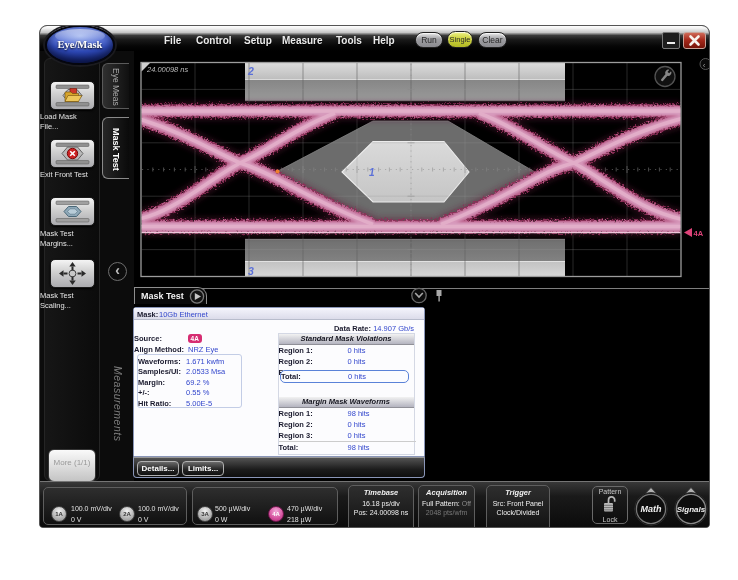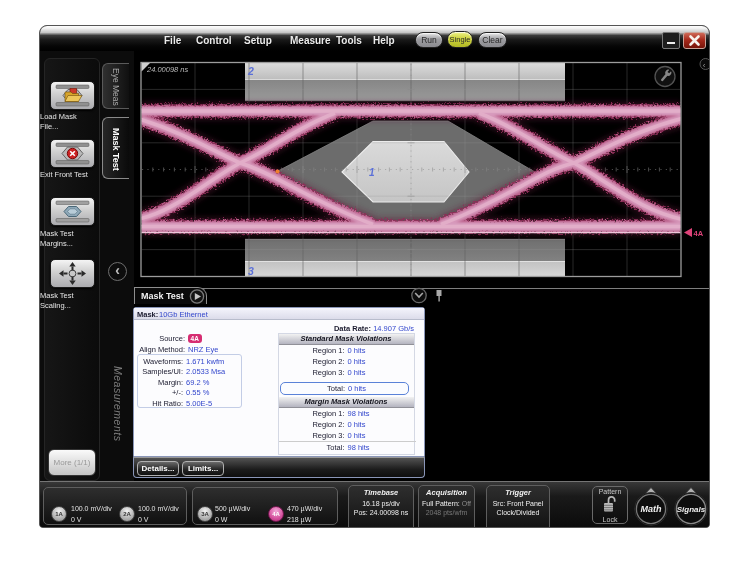--- a/index.html
+++ b/index.html
@@ -14,41 +14,41 @@
   .winbtn{position:absolute;top:6px;height:17px;border-radius:2px}
   .eyemask{position:absolute;left:5px;top:-1px;width:70px;height:40px;border-radius:50%;background:radial-gradient(ellipse 95% 70% at 50% 25%,#9db2ee 0%,#5e77d8 35%,#2e49b8 62%,#16287e 100%);border:2px solid #05060f;box-shadow:0 0 0 2px #1b1b1f, inset 0 -4px 8px rgba(0,0,10,.55);color:#fff;font-weight:bold;font-size:10.5px;text-align:center;line-height:36px;text-shadow:0 1px 2px #000;font-family:"Liberation Serif",serif}
   .sbtn{position:absolute;left:10px;width:45px;height:29px;border-radius:5px;background:linear-gradient(#f4f4f4,#cfcfcf 45%,#ababaf);border:1px solid #1a1a1a;box-shadow:0 1px 2px #000}
   .slab{position:absolute;left:0px;width:66px;text-align:left;font-size:7.5px;color:#e4e4e4;line-height:10px}
   .tab{position:absolute;left:62px;width:27px;border:1px solid #5a5a5a;border-right:none;border-radius:6px 0 0 6px;background:linear-gradient(90deg,#303030,#101010)}
   .vtext{writing-mode:vertical-rl;display:block;margin:0 auto;height:100%;text-align:center}
   .mainblack{position:absolute;left:94px;top:25px;width:577px;height:430px;background:#000}
 </style>
 <style>
 .row{height:10px;line-height:10px;white-space:nowrap}
-.lab{display:inline-block;text-align:right;font-weight:normal;color:#1a1a2e}
+.lab{display:inline-block;font-weight:bold;color:#1a1a2e}
 .val{color:#3347cc;margin-left:3px}
 .row .lab{vertical-align:top}
 .vhead{position:absolute;left:0;width:100%;height:10.5px;background:linear-gradient(#f2f2f2,#b4b4c0);border-bottom:1px solid #909098;font-style:italic;font-weight:bold;color:#15151f;text-align:center;line-height:10px;font-size:7.5px}
 .dlbtn{position:absolute;top:2.5px;width:42px;height:15px;background:linear-gradient(#6a6a6a,#222 60%,#111);border:1px solid #b0b0b0;border-radius:4px;color:#fff;font-size:8px;font-weight:bold;text-align:center;line-height:14px}
 .chgrp{position:absolute;top:461px;height:38px;background:linear-gradient(#2e2e2e,#101010);border:1px solid #5e5e5e;border-radius:5px}
 .chc{position:absolute;top:480px;width:16px;height:16px;border-radius:50%;background:radial-gradient(circle at 50% 30%,#f2f2f2,#b2b2b2 60%,#8a8a8a);border:1px solid #444;color:#333;font-size:6px;font-weight:bold;text-align:center;line-height:15px}
 .chpink{background:radial-gradient(circle at 50% 30%,#f2a8d8,#d5529e 60%,#b02878);border:1px solid #71164e;color:#fff}
 .chtx{position:absolute;top:478px;font-size:7px;color:#e2e2e2;line-height:10.5px;white-space:nowrap}
 .ibox{position:absolute;top:459px;height:48px;background:linear-gradient(#2e2e2e,#101010);border:1px solid #5e5e5e;border-radius:5px;text-align:center;color:#f0f0f0}
 .ihead{font-size:7.5px;font-weight:bold;font-style:italic;margin-top:2px}
 .irow{font-size:7px;margin-top:2.5px;white-space:nowrap}
 </style>
 </head>
 <body>
 <div class="win">
  <div class="titlebar"></div>
  <div class="menu" style="left:124px">File</div>
  <div class="menu" style="left:156px">Control</div>
  <div class="menu" style="left:204px">Setup</div>
- <div class="menu" style="left:250px">Measure</div>
+ <div class="menu" style="left:242px">Measure</div>
  <div class="menu" style="left:296px">Tools</div>
  <div class="menu" style="left:333px">Help</div>
  <div class="pill pillgray" style="left:375px;top:6px;width:28px;height:16px">Run</div>
  <div class="pill pillyellow" style="left:407px;top:5px;width:26px;height:17px;font-size:7.5px;line-height:16px">Single</div>
  <div class="pill pillgray" style="left:438px;top:6px;width:29px;height:16px">Clear</div>
  <div class="winbtn" style="left:622px;width:18px;background:#1d1d1d;border:1px solid #7a7a7a">
       <div style="width:8px;height:2px;background:#eee;margin:9px auto 0"></div>
     </div>
  <div class="winbtn" style="left:643px;width:23px;background:linear-gradient(#cf6a58,#a82a1c 45%,#77150a);border:1px solid #caa49a;border-radius:3px">
    <svg width="21" height="15" viewBox="0 0 21 15">
@@ -97,21 +97,21 @@
 </div>
 <div class="slab" style="top:265px">Mask Test<br>Scaling...</div>
 <div class="tab" style="top:37px;height:46px">
       <span class="vtext" style="font-size:8.5px;color:#a8a8a8;padding-top:2px">Eye Meas</span>
     </div>
 <div class="tab" style="top:91px;height:62px;border-color:#8a8a8a;background:linear-gradient(90deg,#262626,#0a0a0a)">
       <span class="vtext" style="font-size:9px;color:#fff;font-weight:bold;padding-top:2px">Mask Test</span>
     </div>
 <div class="abs" style="left:68px;top:236px;width:19px;height:19px;border-radius:50%;border:1.5px solid #6e6e6e;background:#0d0d0d;color:#c0c0c0;font-size:14px;font-weight:bold;text-align:center;line-height:15px">‹</div>
 <div class="abs" style="left:72px;top:340px;height:120px"><span style="writing-mode:vertical-rl;font-style:italic;font-size:10.5px;color:#7e7e7e;letter-spacing:0.5px">Measurements</span></div>
-<div class="abs" style="left:8px;top:423px;width:48px;height:27px;border-radius:6px;background:linear-gradient(#fafafa,#c4c4c4);border:1px solid #333;color:#999;font-size:8px;text-align:center;line-height:25px">More (1/1)</div>
+<div class="abs" style="left:8px;top:423px;width:48px;height:33px;border-radius:6px;background:linear-gradient(#fafafa,#c4c4c4);border:1px solid #333;color:#999;font-size:8px;text-align:center;line-height:25px">More (1/1)</div>
 
 <svg class="abs" style="left:94px;top:30px" width="577" height="230" viewBox="133 55 577 230">
  <defs>
   <clipPath id="plotclip">
           <rect x="140.5" y="62" width="539" height="213"></rect>
         </clipPath>
   <filter id="fb3" x="-30%" y="-30%" width="160%" height="160%">
           <feGaussianBlur stdDeviation="3.2"></feGaussianBlur>
         </filter>
   <filter id="fb15" x="-30%" y="-30%" width="160%" height="160%">
@@ -285,24 +285,24 @@
     <div class="abs row" style="top:12px;width:100%"><span class="lab" style="width:45px">Samples/UI:</span><span class="val">2.0533 Msa</span></div>
     <div class="abs row" style="top:22.5px;width:100%"><span class="lab" style="width:45px">Margin:</span><span class="val">69.2 %</span></div>
     <div class="abs row" style="top:33px;width:100%"><span class="lab" style="width:45px">+/-:</span><span class="val">0.55 %</span></div>
     <div class="abs row" style="top:43.5px;width:100%"><span class="lab" style="width:45px">Hit Ratio:</span><span class="val">5.00E-5</span></div>
   </div>
   <div class="abs" style="left:143.5px;top:25px;width:137px;height:122px;border:1px solid #d4d8e4">
     <div class="vhead" style="top:0px">Standard Mask Violations</div>
     <div class="abs row" style="top:11.5px;width:100%"><span class="lab" style="width:66px">Region 1:</span><span class="val">0 hits</span></div>
     <div class="abs row" style="top:22.5px;width:100%"><span class="lab" style="width:66px">Region 2:</span><span class="val">0 hits</span></div>
     <div class="abs row" style="top:34px;width:100%"><span class="lab" style="width:66px">Region 3:</span><span class="val">0 hits</span></div>
-    <div class="abs" style="left:1.5px;top:48px;width:129px;height:12.5px;border:1.1px solid #5a82d8;border-radius:5px;background:#fbfcff">
+    <div class="abs" style="left:1.5px;top:36px;width:129px;height:12.5px;border:1.1px solid #5a82d8;border-radius:5px;background:#fbfcff">
       <div class="abs row" style="top:1px;width:100%"><span class="lab" style="width:64px">Total:</span><span class="val">0 hits</span></div>
     </div>
-    <div class="vhead" style="top:63px">Margin Mask Violations</div>
+    <div class="vhead" style="top:63px">Margin Mask Waveforms</div>
     <div class="abs row" style="top:74.5px;width:100%"><span class="lab" style="width:66px">Region 1:</span><span class="val">98 hits</span></div>
     <div class="abs row" style="top:85.5px;width:100%"><span class="lab" style="width:66px">Region 2:</span><span class="val">0 hits</span></div>
     <div class="abs row" style="top:97px;width:100%"><span class="lab" style="width:66px">Region 3:</span><span class="val">0 hits</span></div>
     <div class="abs" style="left:0;top:107px;width:137px;height:1px;background:#ccc"></div>
     <div class="abs row" style="top:108.5px;width:100%"><span class="lab" style="width:66px">Total:</span><span class="val">98 hits</span></div>
   </div>
 </div>
 <div class="abs" style="left:93px;top:431px;width:292px;height:21px;background:linear-gradient(#525252,#1c1c1c 60%,#0e0e0e);border:1px solid #8a96b8;border-top:1px solid #999;border-radius:0 0 4px 4px">
   <div class="dlbtn" style="left:3px">Details...</div>
   <div class="dlbtn" style="left:48px">Limits...</div>
@@ -346,13 +346,14 @@
 <svg class="abs" style="left:592px;top:459px" width="79px" height="42" viewBox="0 0 79 42">
   <path d="M13,9 l6,-6.5 6,6.5 z" fill="#b0b0b0" stroke="#333" stroke-width="0.8"></path>
   <path d="M53,9 l6,-6.5 6,6.5 z" fill="#b0b0b0" stroke="#333" stroke-width="0.8"></path>
   <circle cx="19" cy="24" r="16.4" fill="#0e0e0e" stroke="#2a2a2a" stroke-width="1"></circle>
   <circle cx="19" cy="24" r="14.6" fill="none" stroke="#787878" stroke-width="1.3"></circle>
   <circle cx="59" cy="24" r="16.4" fill="#0e0e0e" stroke="#2a2a2a" stroke-width="1"></circle>
   <circle cx="59" cy="24" r="14.6" fill="none" stroke="#888" stroke-width="1.4"></circle>
   <text x="19" y="27" text-anchor="middle" font-size="9" font-weight="bold" font-style="italic" fill="#f0f0f0">Math</text>
   <text x="59" y="27" text-anchor="middle" font-size="8" font-weight="bold" font-style="italic" fill="#f0f0f0">Signals</text>
 </svg>
+ <div class="eyemask"><div style="position:absolute;left:8px;top:2px;width:50px;height:14px;border-radius:50%;background:linear-gradient(rgba(255,255,255,.5),rgba(255,255,255,0))"></div>Eye/Mask</div>
 </div>
 
 </body></html>

